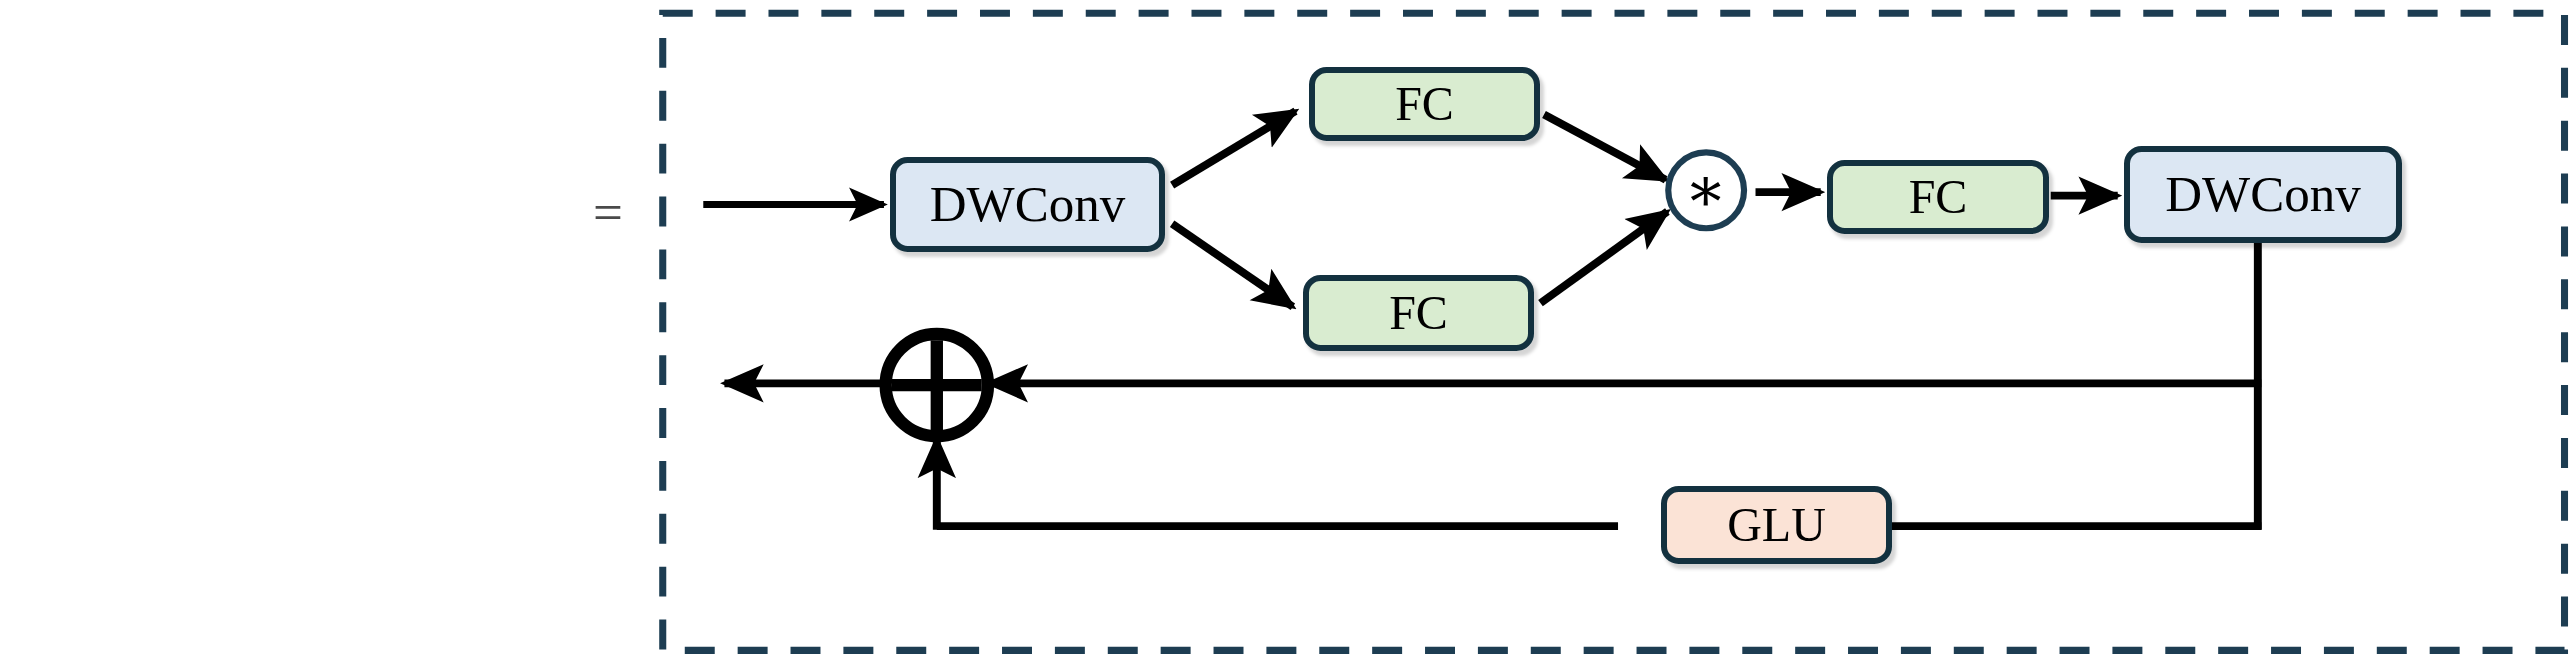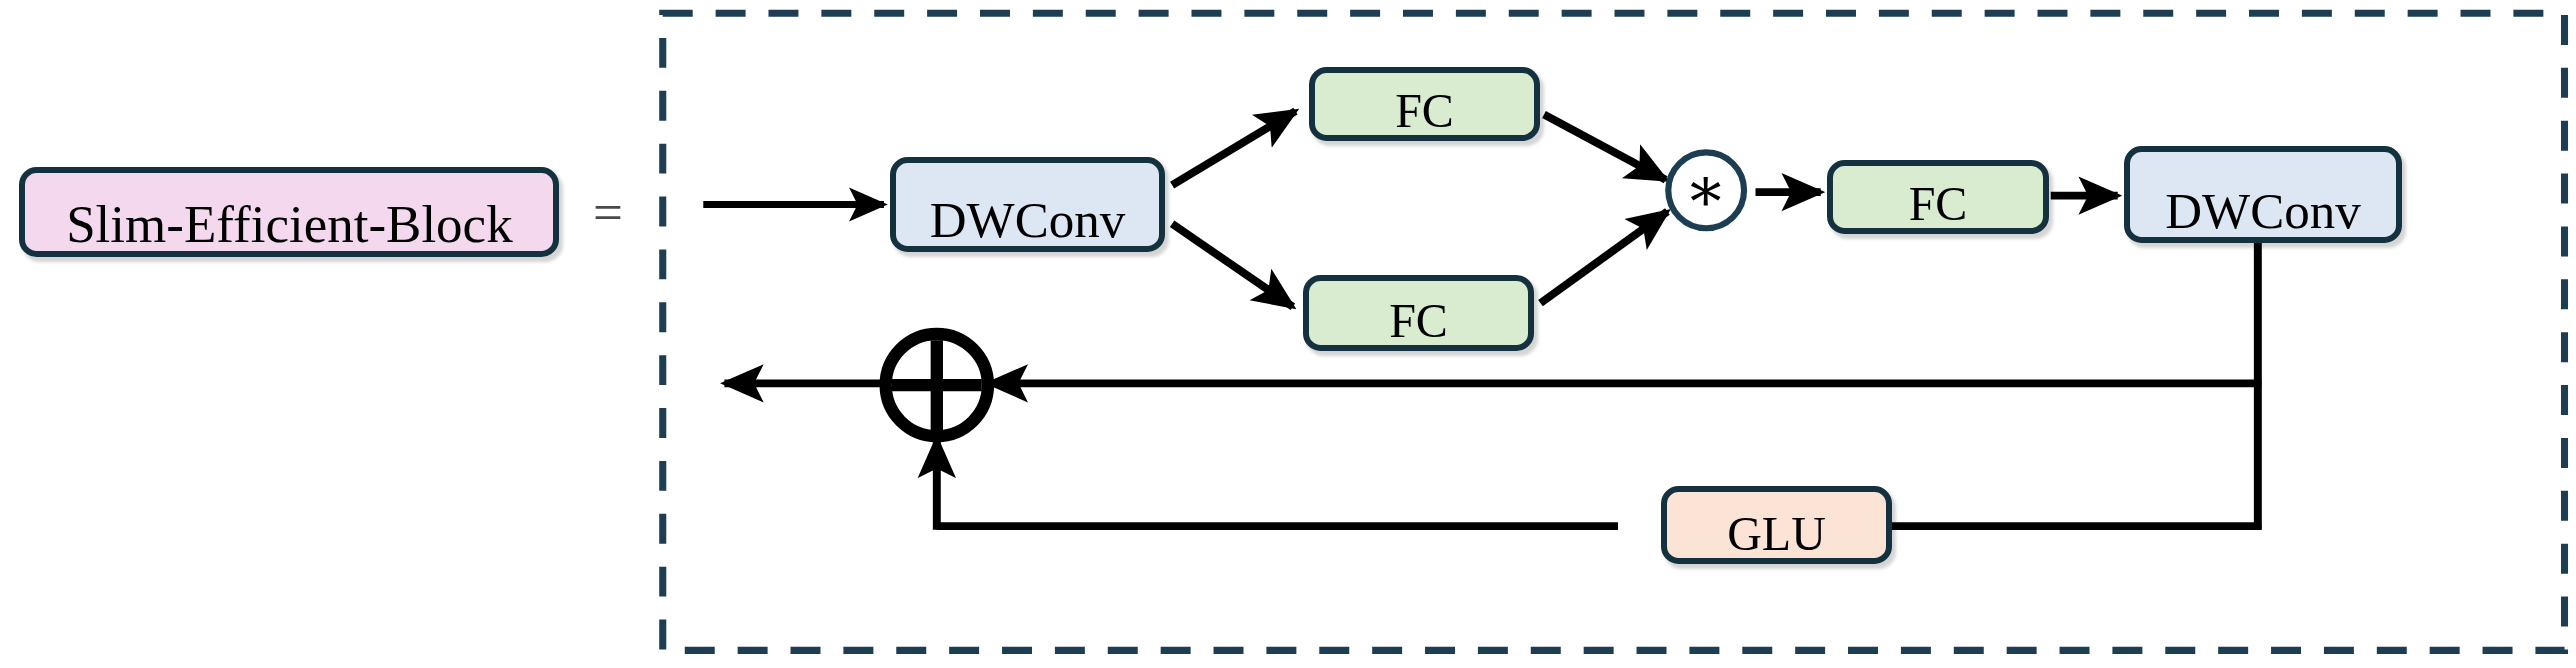--- a/index.html
+++ b/index.html
@@ -21,21 +21,21 @@
     position: absolute;
     left: 0;
     top: 0;
     width: 2576px;
     height: 668px;
   }
   .node {
     position: absolute;
     box-sizing: border-box;
     display: flex;
-    align-items: flex-end;
+    align-items: center;
     justify-content: center;
     border: 6.2px solid #13313f;
     border-radius: 17.6px;
     color: #000000;
     line-height: 1;
     white-space: nowrap;
     font-family: "Liberation Serif", "DejaVu Serif", serif;
   }
   .node-shadow {
     box-shadow: 3.5px 4.4px 3.5px rgba(0,0,0,0.17);
@@ -168,23 +168,20 @@
 
     <line x1="1836" y1="597" x2="1063" y2="597" stroke="#000000" stroke-width="9"></line>
 
     <line x1="1063" y1="601" x2="1063" y2="498" stroke="#000000" stroke-width="9" marker-end="url(#arrow-head)"></line>
 
     <circle cx="1063" cy="437" r="58" fill="#ffffff" stroke="#000000" stroke-width="14"></circle>
     <line x1="1012" y1="437" x2="1114" y2="437" stroke="#000000" stroke-width="14"></line>
     <line x1="1063" y1="386" x2="1063" y2="488" stroke="#000000" stroke-width="14"></line>
   </svg>
 
-  <div class="node node-shadow" id="node-block" style="background:#f4d9ee;">
-    <span>Slim-Efficient-Block</span>
-  </div>
 
   <div id="equals-sign">=</div>
 
   <div class="node node-shadow" id="node-dwconv-1" style="background:#dce7f3;">
     <span>DWConv</span>
   </div>
 
   <div class="node node-shadow" id="node-fc-top" style="background:#d9ecd0;">
     <span>FC</span>
   </div>

